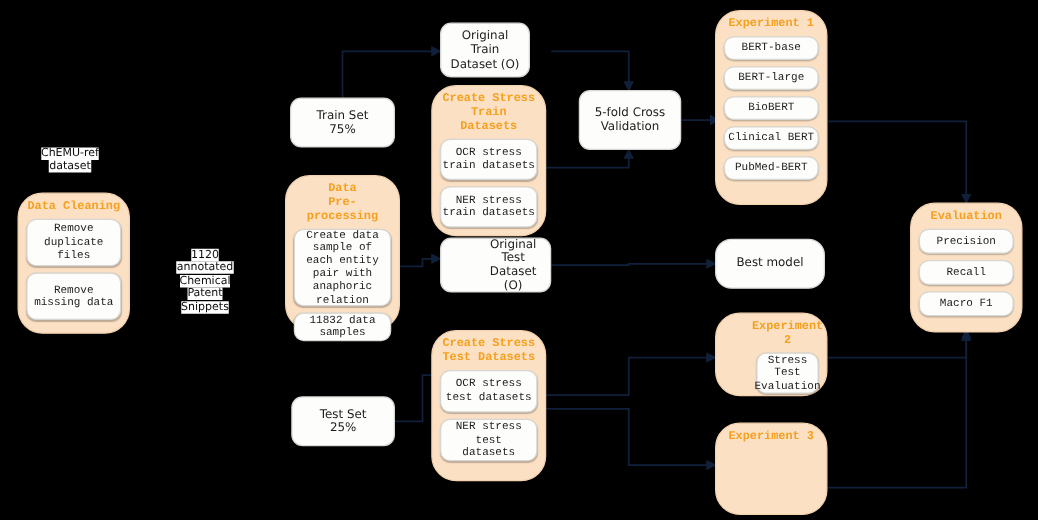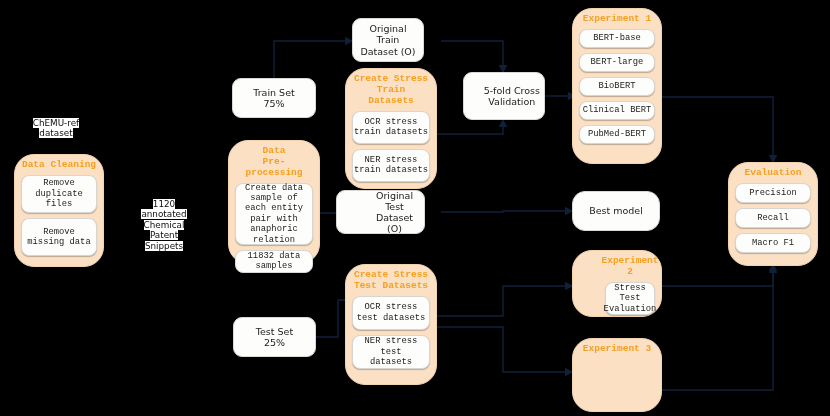--- a/index.html
+++ b/index.html
@@ -169,35 +169,35 @@
 
   <div class="group f85" style="left:345px;top:68px;width:92px;height:121px;">
     <div class="gtitle f9">Create Stress
 Train Datasets</div>
     <div class="child" style="height:34px;">OCR stress
 train datasets</div>
     <div class="child" style="height:34px;">NER stress
 train datasets</div>
   </div>
 
-  <div class="node f9" style="left:336px;top:190px;width:89px;height:44px;padding-left:32px;">
+  <div class="node f9" style="left:352px;top:190px;width:89px;height:44px;padding-left:32px;">
     <span class="txt">Original Test
 Dataset (O)</span>
   </div>
 
   <div class="group f85" style="left:345px;top:264px;width:92px;height:121px;">
     <div class="gtitle f9">Create Stress
 Test Datasets</div>
     <div class="child" style="height:34px;">OCR stress
 test datasets</div>
     <div class="child" style="height:34px;">NER stress test
 datasets</div>
   </div>
 
-  <div class="node f9" style="left:463px;top:72px;width:82px;height:48px;justify-content:flex-end;">
+  <div class="node f9" style="left:463px;top:72px;width:82px;height:48px;">
     <span class="txt">5-fold Cross
 Validation</span>
   </div>
 
   <div class="group f85" style="left:572px;top:8px;width:90px;height:156px;">
     <div class="gtitle f9">Experiment 1</div>
     <div class="child" style="height:19px;">BERT-base</div>
     <div class="child" style="height:19px;">BERT-large</div>
     <div class="child" style="height:19px;">BioBERT</div>
     <div class="child" style="height:19px;">Clinical BERT</div>

